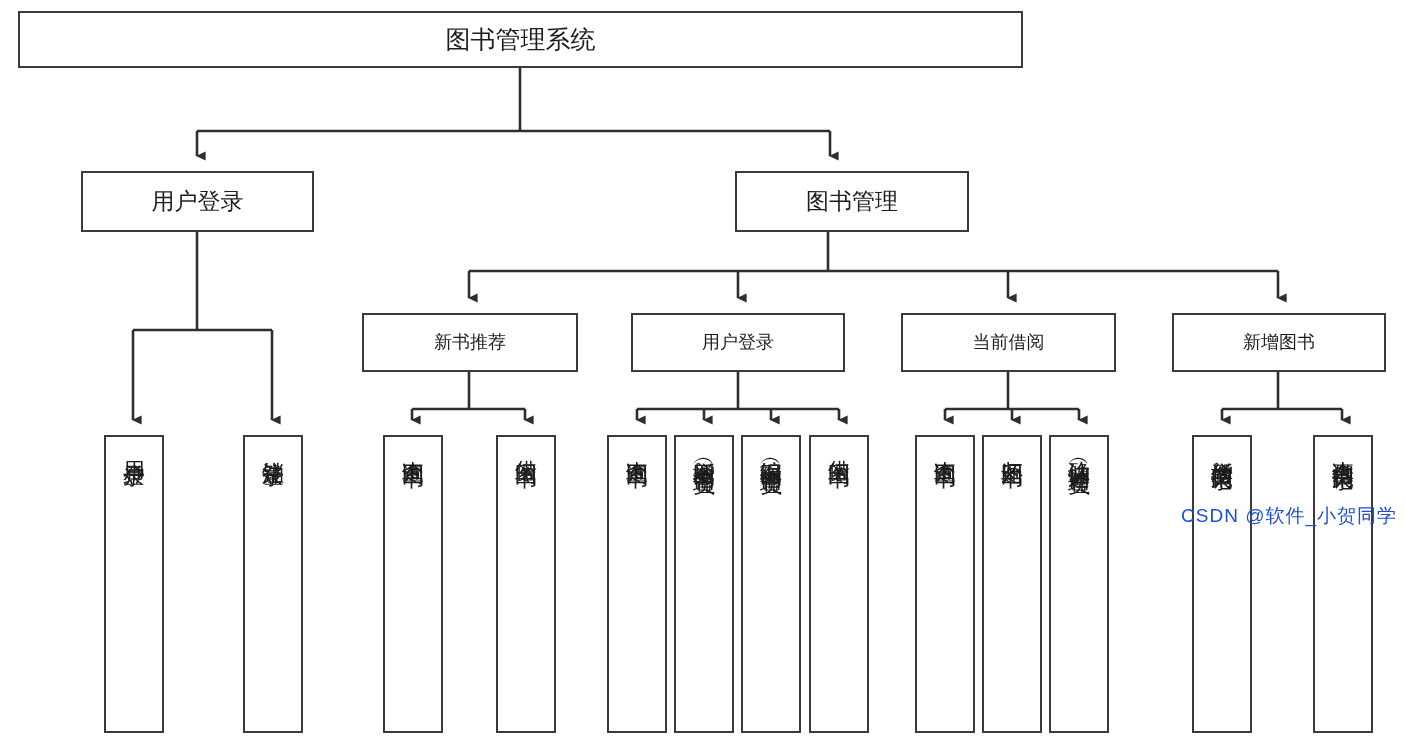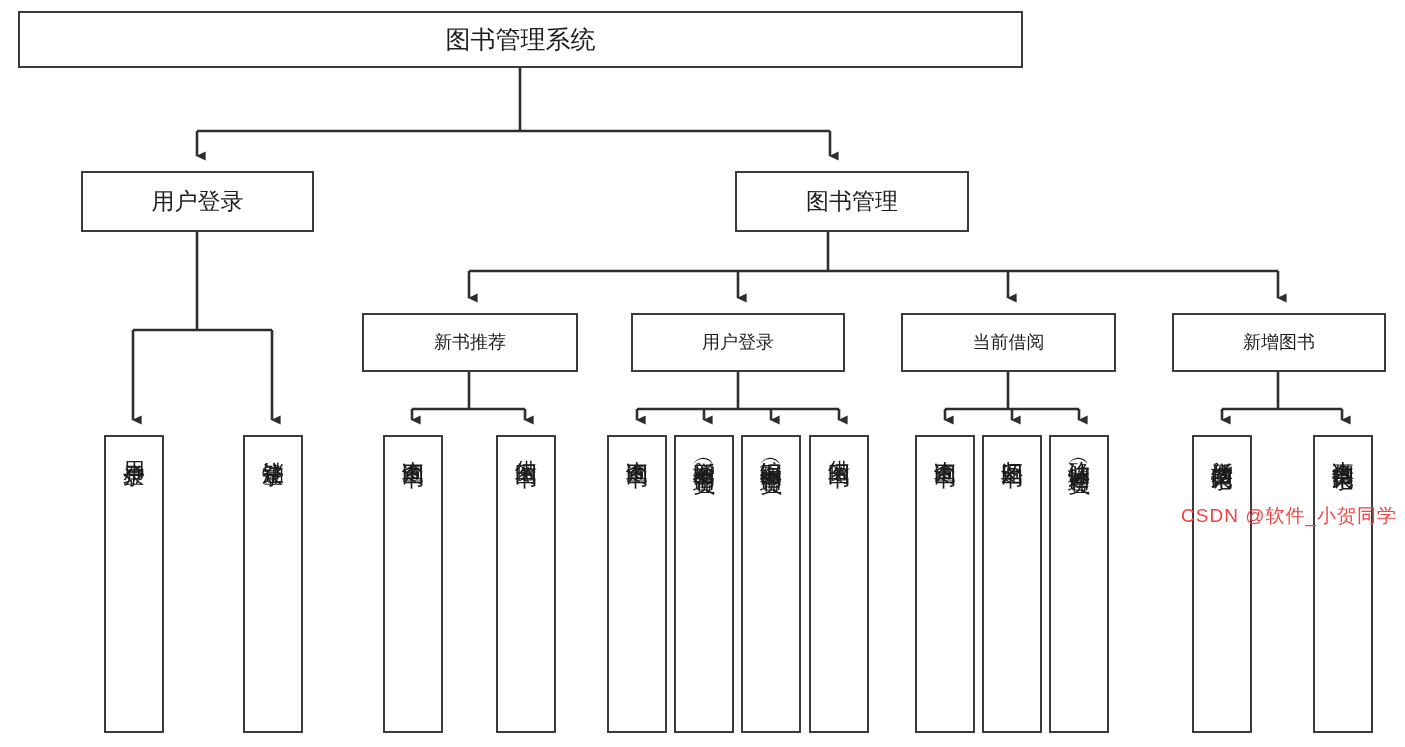--- a/index.html
+++ b/index.html
@@ -44,21 +44,21 @@
     letter-spacing:2px;
     line-height:1;
     white-space:normal;
   }
 
   .watermark{
     position:absolute;
     right:8px;
     bottom:6px;
     font-size:19px;
-    color:#ef4444;
+    color:#1d4ed8;
     letter-spacing:1px;
     white-space:nowrap;
     font-family:"Liberation Sans","DejaVu Sans",sans-serif;
     margin-left:13px;
   }
 </style>
 </head>
 <body>
 
 <div id="diagram-root">

